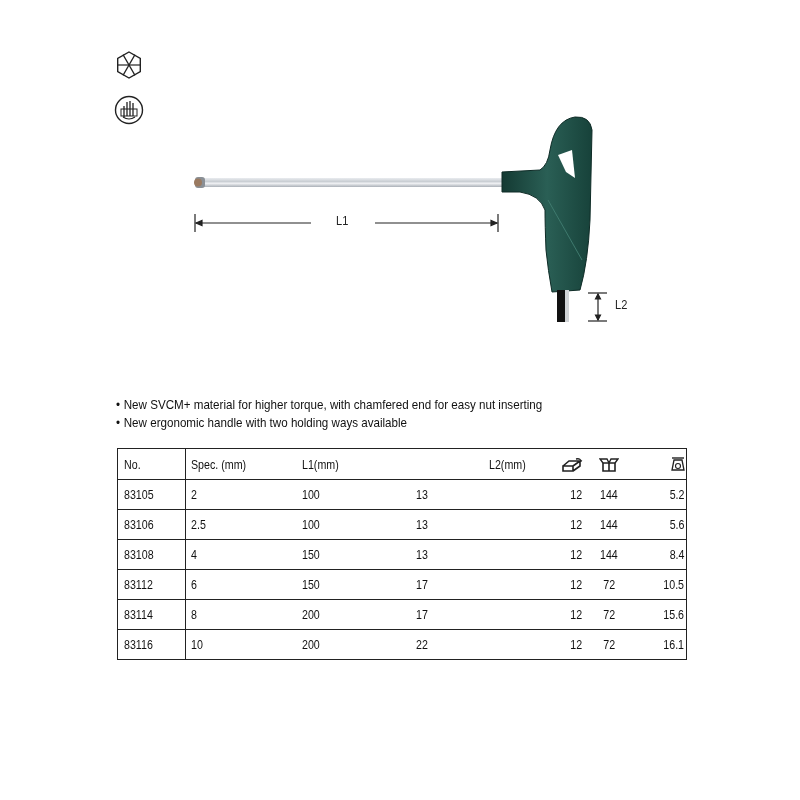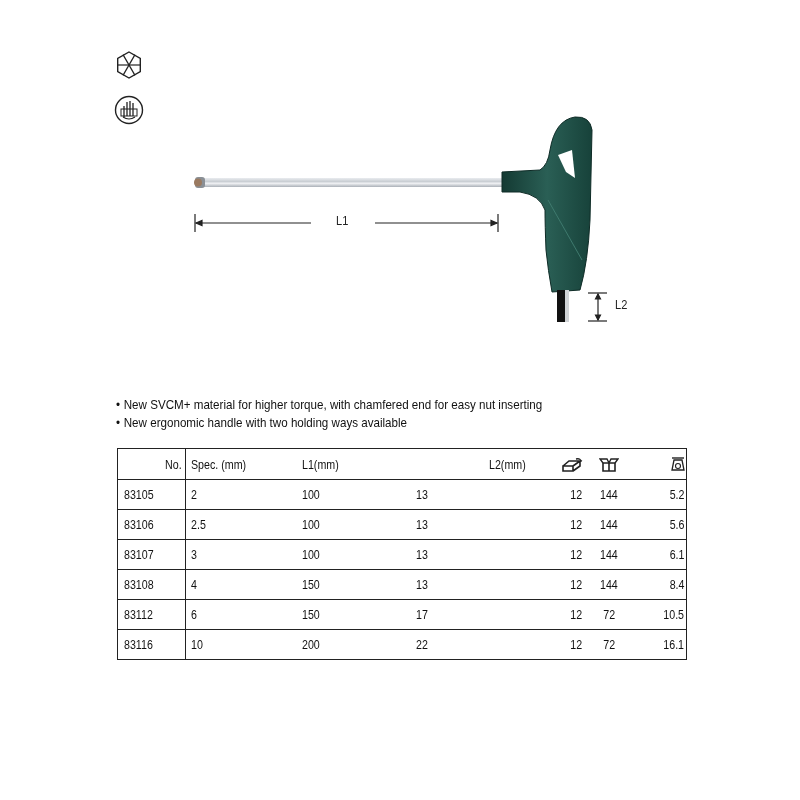--- a/index.html
+++ b/index.html
@@ -97,21 +97,21 @@
 <div class="dim-label" style="left:615px; top:297px;">L2</div>
 
 <div class="bullets">
   <div><span class="dot">•</span><span>New SVCM+ material for higher torque, with chamfered end for easy nut inserting</span></div>
   <div><span class="dot">•</span><span>New ergonomic handle with two holding ways available</span></div>
 </div>
 
 <table class="spec">
   <thead>
     <tr>
-      <th style="text-align:right"><span class="t">No.</span></th>
+      <th style="text-align:left"><span class="t">No.</span></th>
       <th class="c-spec" style="text-align:left"><span class="t">Spec. (mm)</span></th>
       <th class="c-l1" style="text-align:left"><span class="t">L1(mm)</span></th>
       <th class="c-l2" style="text-align:right"><span class="t">L2(mm)</span></th>
       <th class="c-a">
         <svg class="hdr-icon" width="22" height="14" viewBox="0 0 22 14">
           <path d="M2 8 L12 8 L12 13 L2 13 Z M2 8 L8 3 L19 3 L12 8 M12 13 L19 8 L19 3" fill="none" stroke="#222" stroke-width="1.6"></path>
           <path d="M15 1 Q20 0 20 4" fill="none" stroke="#222" stroke-width="1.4"></path>
         </svg>
       </th>
       <th class="c-b">
@@ -143,29 +143,20 @@
   <tr>
     <td><span class="t">83106</span></td>
     <td class="c-spec"><span class="t">2.5</span></td>
     <td class="c-l1"><span class="t">100</span></td>
     <td class="c-l2"><span class="t">13</span></td>
     <td class="c-a"><span class="tc">12</span></td>
     <td class="c-b"><span class="tc">144</span></td>
     <td class="c-c"><span class="tc">5.6</span></td>
   </tr>
 
-  <tr>
-    <td><span class="t">83107</span></td>
-    <td class="c-spec"><span class="t">3</span></td>
-    <td class="c-l1"><span class="t">100</span></td>
-    <td class="c-l2"><span class="t">13</span></td>
-    <td class="c-a"><span class="tc">12</span></td>
-    <td class="c-b"><span class="tc">144</span></td>
-    <td class="c-c"><span class="tc">6.1</span></td>
-  </tr>
 
   <tr>
     <td><span class="t">83108</span></td>
     <td class="c-spec"><span class="t">4</span></td>
     <td class="c-l1"><span class="t">150</span></td>
     <td class="c-l2"><span class="t">13</span></td>
     <td class="c-a"><span class="tc">12</span></td>
     <td class="c-b"><span class="tc">144</span></td>
     <td class="c-c"><span class="tc">8.4</span></td>
   </tr>
@@ -175,20 +166,29 @@
     <td><span class="t">83112</span></td>
     <td class="c-spec"><span class="t">6</span></td>
     <td class="c-l1"><span class="t">150</span></td>
     <td class="c-l2"><span class="t">17</span></td>
     <td class="c-a"><span class="tc">12</span></td>
     <td class="c-b"><span class="tc">72</span></td>
     <td class="c-c"><span class="tc">10.5</span></td>
   </tr>
 
 
+  <tr>
+    <td><span class="t">83114</span></td>
+    <td class="c-spec"><span class="t">8</span></td>
+    <td class="c-l1"><span class="t">200</span></td>
+    <td class="c-l2"><span class="t">17</span></td>
+    <td class="c-a"><span class="tc">12</span></td>
+    <td class="c-b"><span class="tc">72</span></td>
+    <td class="c-c"><span class="tc">15.6</span></td>
+  </tr>
 
   <tr>
     <td><span class="t">83116</span></td>
     <td class="c-spec"><span class="t">10</span></td>
     <td class="c-l1"><span class="t">200</span></td>
     <td class="c-l2"><span class="t">22</span></td>
     <td class="c-a"><span class="tc">12</span></td>
     <td class="c-b"><span class="tc">72</span></td>
     <td class="c-c"><span class="tc">16.1</span></td>
   </tr>

